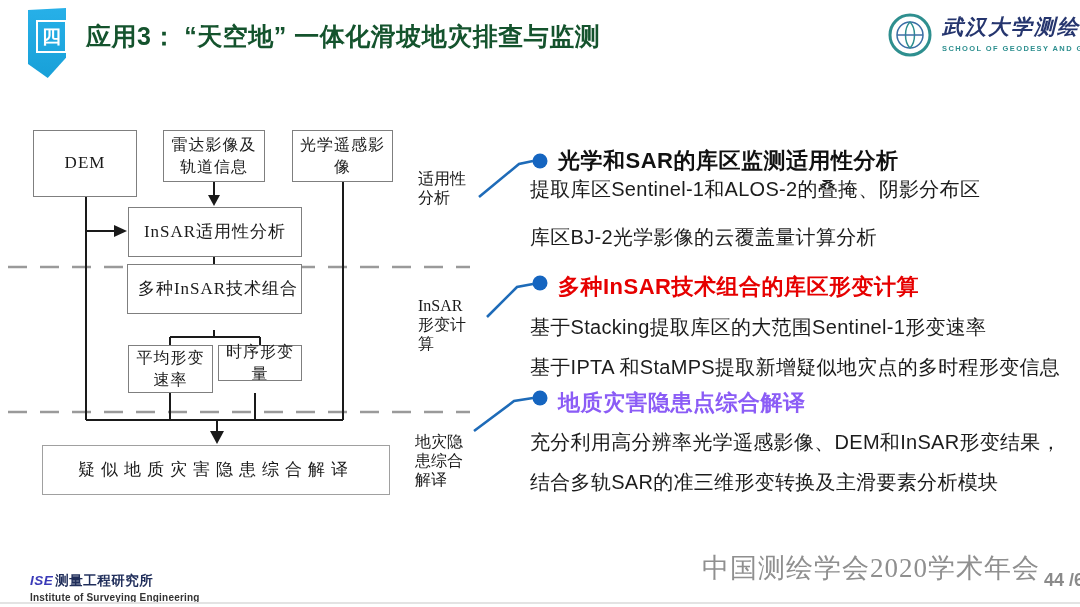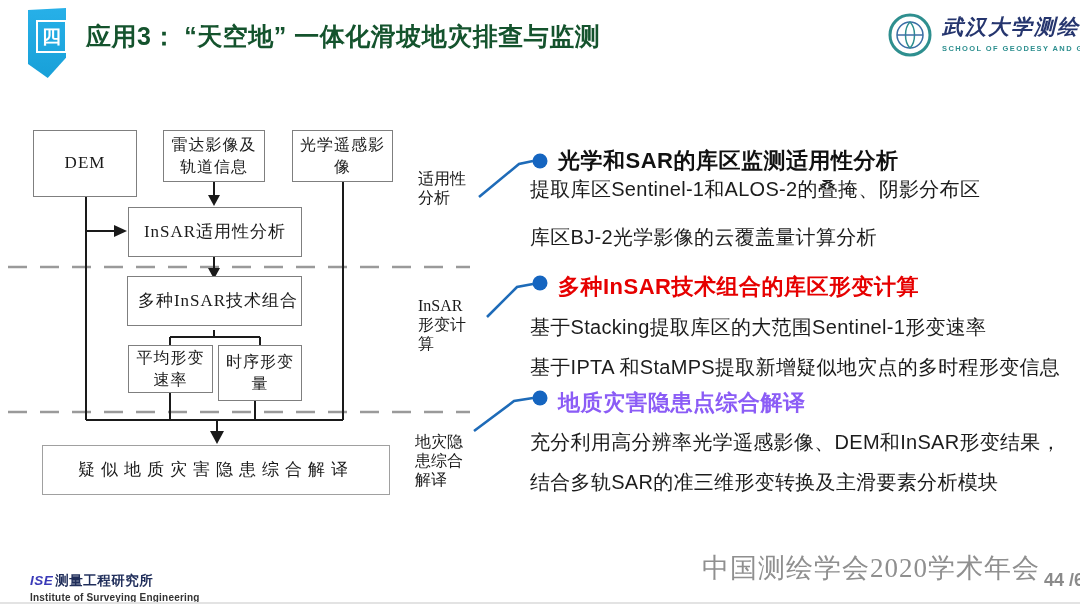--- a/index.html
+++ b/index.html
@@ -26,23 +26,23 @@
   
   #wires{position:absolute;left:0;top:0;z-index:1;}
   .fbox{position:absolute;z-index:2;background:#fff;border:1.5px solid #7f7f7f;
         display:flex;align-items:center;justify-content:center;text-align:center;
         font-family:"Liberation Serif","DejaVu Serif",serif;font-size:16px;color:#1a1a1a;
         white-space:pre-line;line-height:1.35;letter-spacing:1px;box-sizing:border-box;}
   .b-dem{left:33px;top:130px;width:104px;height:67px;font-size:17px;}
   .b-radar{left:163px;top:130px;width:102px;height:52px;}
   .b-optical{left:292px;top:130px;width:101px;height:52px;}
   .b-fit{left:128px;top:207px;width:174px;height:50px;font-size:17px;}
-  .b-combo{left:127px;top:276px;width:175px;height:50px;font-size:17px;padding-left:7px;}
+  .b-combo{left:127px;top:264px;width:175px;height:50px;font-size:17px;padding-left:7px;}
   .b-avg{left:128px;top:345px;width:85px;height:48px;}
-  .b-ts{left:218px;top:345px;width:84px;height:56px;}
+  .b-ts{left:218px;top:345px;width:84px;height:36px;}
   .b-interp{left:42px;top:445px;width:348px;height:50px;border-color:#a0a0a0;
             font-size:17px;letter-spacing:6px;}
 
   .stage{position:absolute;z-index:2;text-align:left;white-space:pre-line;
          font-family:"Liberation Serif","DejaVu Serif",serif;font-size:16px;color:#1a1a1a;
          line-height:1.18;}
   .stage1{left:418px;top:170px;width:62px;}
   .stage2{left:418px;top:297px;width:70px;}
   .stage3{left:415px;top:433px;width:66px;}
 

